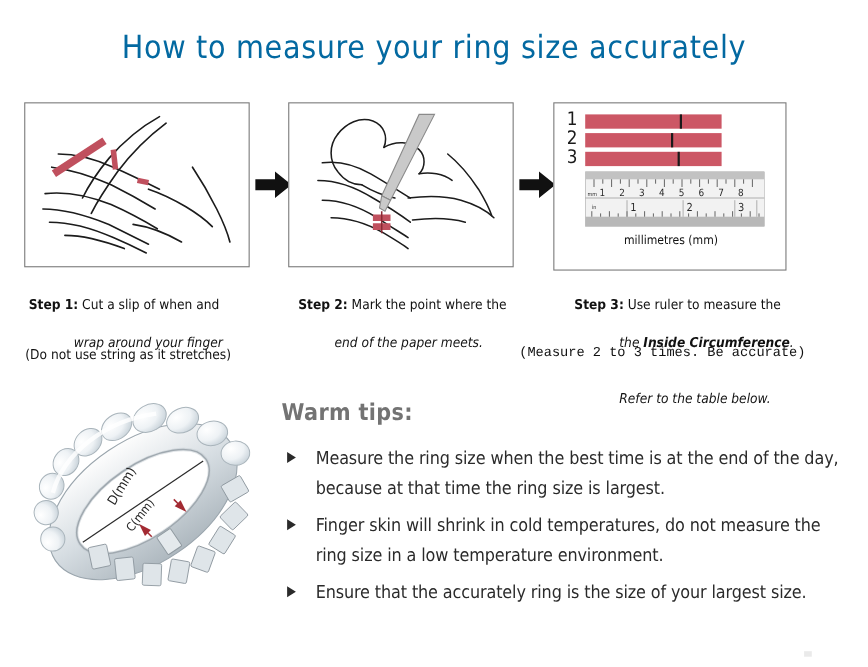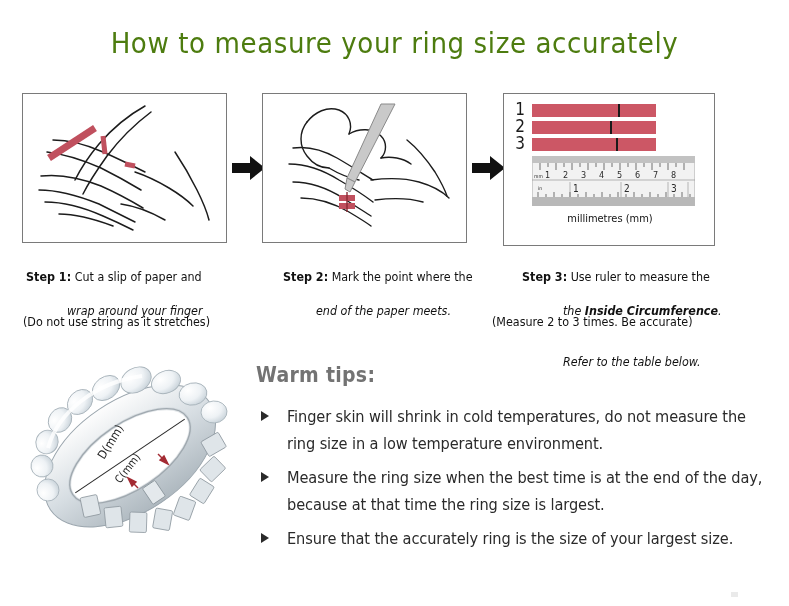--- a/index.html
+++ b/index.html
@@ -20,21 +20,21 @@
   #page-title {
     position: absolute;
     left: 0;
     top: 26px;
     width: 789px;
     text-align: center;
     font-family: "DejaVu Sans Condensed", "DejaVu Sans", sans-serif;
     font-size: 29px;
     font-weight: 400;
     letter-spacing: 0.6px;
-    color: #4d7c0f;
+    color: #0369a1;
     white-space: nowrap;
   }
 
   
   #steps-row {
     position: absolute;
     left: 0;
     top: 93px;
     width: 789px;
     height: 160px;
@@ -63,39 +63,39 @@
   
   .step-caption {
     position: absolute;
     font-family: "DejaVu Sans Condensed", "DejaVu Sans", sans-serif;
     font-size: 12.4px;
     line-height: 17px;
     color: #111;
     white-space: pre;
   }
   #caption-1 { left: 19px;  top: 251px; }
-  #caption-2 { left: 276px; top: 251px; }
+  #caption-2 { left: 264px; top: 251px; }
   #caption-3 { left: 501px; top: 251px; margin-left: 14px; }
   .cap-lead { font-weight: bold; }
   .cap-line2, .cap-line3 { display: block; font-style: italic; }
   #caption-1 .cap-line2 { padding-left: 48px; }
   #caption-2 .cap-line2 { padding-left: 40px; }
   #caption-3 .cap-line2 { padding-left: 48px; }
   #caption-3 .cap-line3 { padding-left: 48px; }
   .cap-strong { font-weight: bold; text-align: right; }
 
   .step-note {
     position: absolute;
     font-family: "DejaVu Sans Condensed", "DejaVu Sans", sans-serif;
     font-size: 12.4px;
     color: #111;
     white-space: nowrap;
   }
   #note-1 { left: 23px;  top: 314px; }
-  #note-3 { left: 492px; top: 314px; }
+  #note-3 { left: 472px; top: 314px; font-family: Liberation Mono, monospace; }
 
   
   .strip-row {
     position: absolute;
     height: 13px;
   }
   .strip-num {
     position: absolute;
     left: 0;
     top: -4px;
@@ -366,21 +366,21 @@
           <line x1="156" y1="26" x2="156" y2="41"></line>
         </g>
       </svg>
     </div>
 
     <div id="mm-label">millimetres (mm)</div>
   </div>
 </div>
 
 <div class="step-caption" id="caption-1">
-  <span class="cap-lead">Step 1:</span><span> Cut a slip of paper and</span>
+  <span class="cap-lead">Step 1:</span><span> Cut a slip of when and</span>
   <span class="cap-line2">wrap around your finger</span>
 </div>
 
 <div class="step-caption" id="caption-2">
   <span class="cap-lead">Step 2:</span><span> Mark the point where the</span>
   <span class="cap-line2">end of the paper meets.</span>
 </div>
 
 <div class="step-caption" id="caption-3">
   <span class="cap-lead">Step 3:</span><span> Use ruler to measure the</span>
@@ -456,26 +456,26 @@
     </g>
     <text x="102" y="132" transform="rotate(-52 102 132)" font-family="DejaVu Sans Condensed, DejaVu Sans, sans-serif" font-size="11" fill="#1f1f1f">C(mm)</text>
   </svg>
 </div>
 
 <div id="tips-block">
   <div id="tips-heading">Warm tips:</div>
 
   <div class="tip-item">
     <span class="tip-bullet"></span>
-    <span>Finger skin will shrink in cold temperatures, do not measure the ring size in a low temperature environment.</span>
+    <span>Measure the ring size when the best time is at the end of the day, because at that time the ring size is largest.</span>
   </div>
 
   <div class="tip-item">
     <span class="tip-bullet"></span>
-    <span>Measure the ring size when the best time is at the end of the day, because at that time the ring size is largest.</span>
+    <span>Finger skin will shrink in cold temperatures, do not measure the ring size in a low temperature environment.</span>
   </div>
 
   <div class="tip-item">
     <span class="tip-bullet"></span>
     <span>Ensure that the accurately ring is the size of your largest size.</span>
   </div>
 </div>
 
 <div id="corner-artifact"></div>
 

